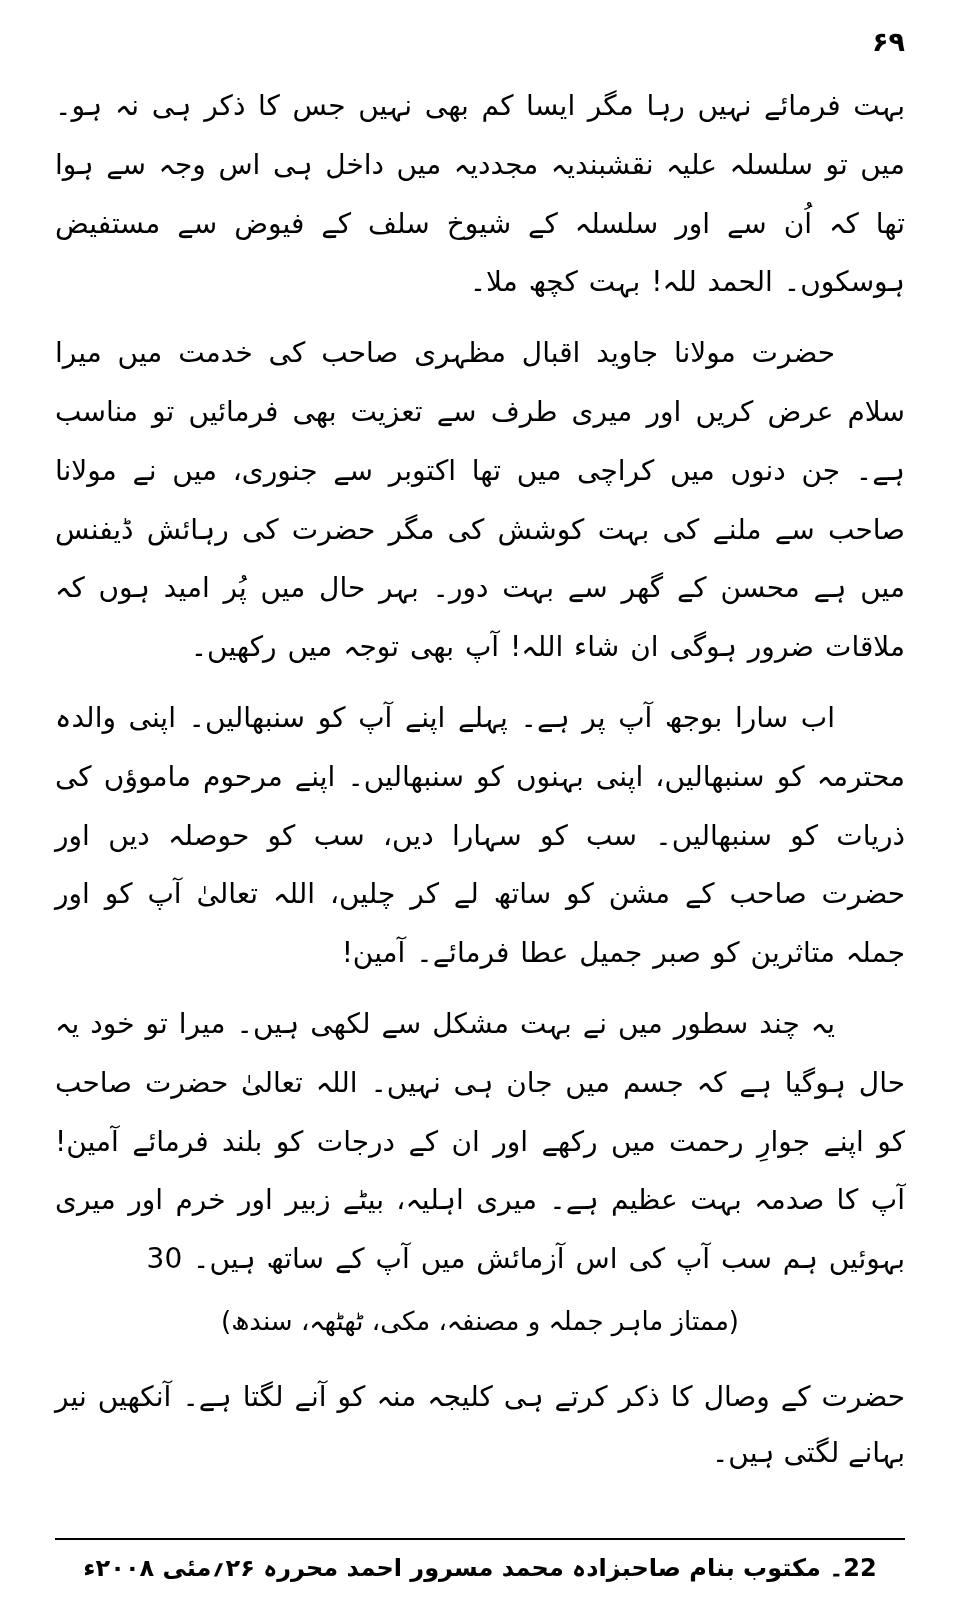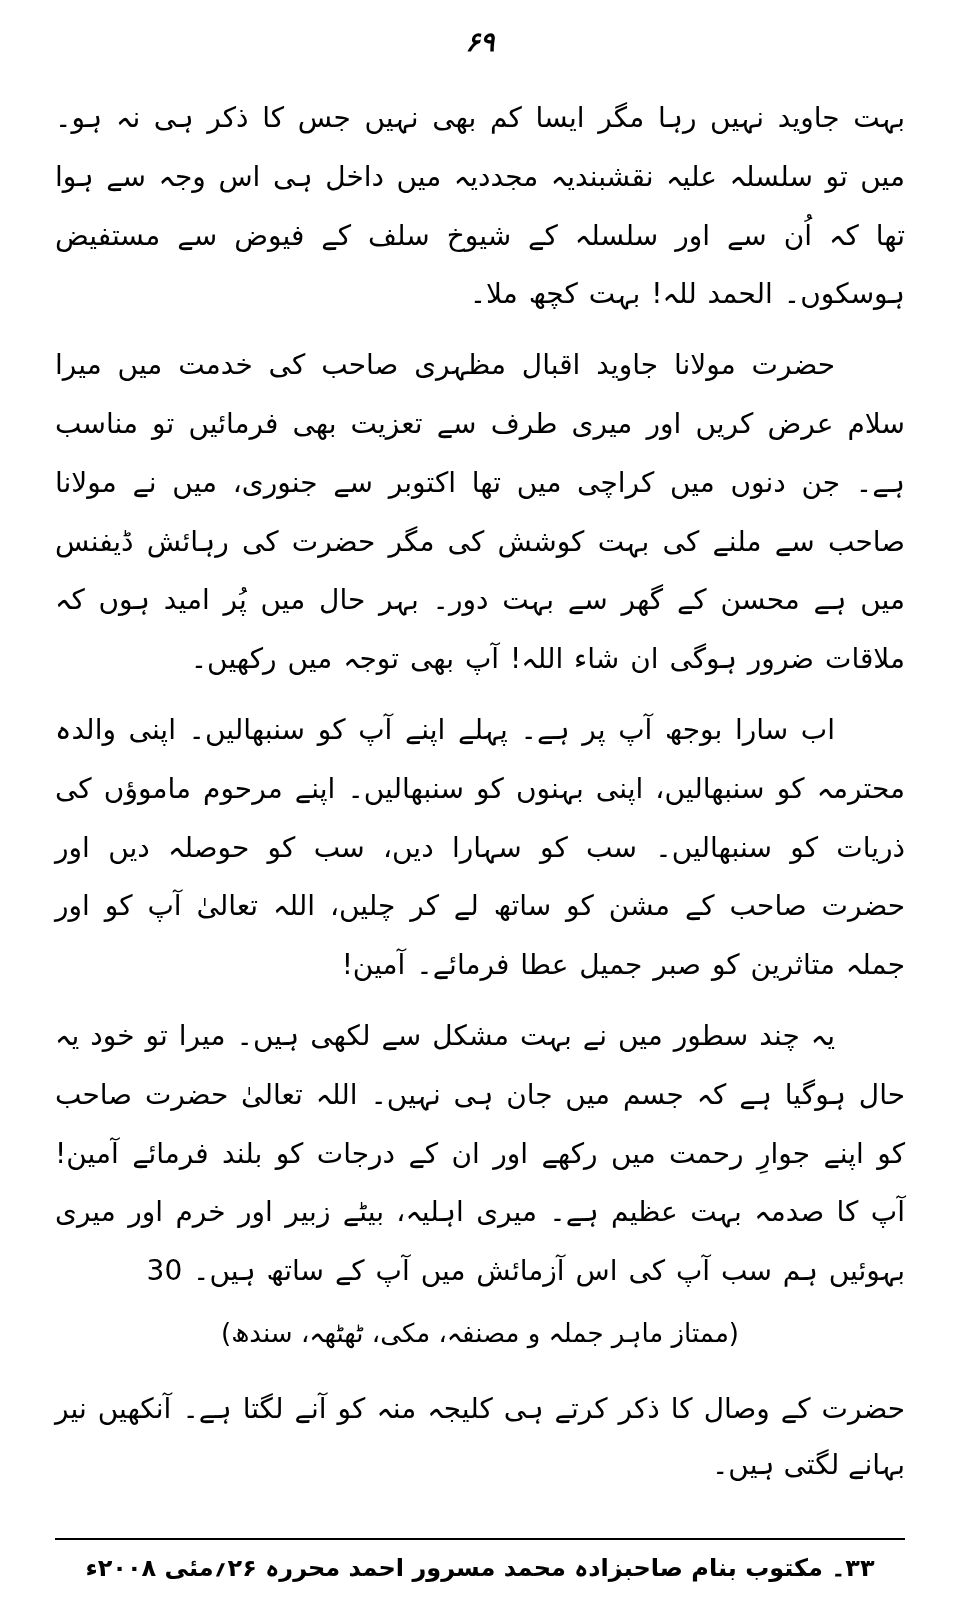--- a/index.html
+++ b/index.html
@@ -12,26 +12,24 @@
     width: 960px;
     height: 1624px;
     box-sizing: border-box;
     padding: 26px 55px 150px 55px;
     background: #ffffff;
     color: #000000;
     font-family: "DejaVu Sans", "Liberation Sans", sans-serif;
     overflow: hidden;
   }
   .page-number {
-    text-align: center;
     font-size: 27px;
     font-weight: bold;
-    margin-bottom: 32px;
+    margin-bottom: 20px;
     direction: rtl;
-    font-style: italic;
   }
   .body-text p {
     direction: rtl;
     unicode-bidi: embed;
     text-align: justify;
     font-size: 28px;
     line-height: 2.1;
     margin: 0 0 12px 0;
     word-spacing: 2px;
   }
@@ -79,29 +77,29 @@
   }
 </style>
 </head>
 <body>
 
 <div class="page">
 
   <div class="page-number">۶۹</div>
 
   <div class="body-text">
-    <p>بہت جاوید نہیں رہا مگر ایسا کم بھی نہیں جس کا ذکر ہی نہ ہو۔ میں تو سلسلہ علیہ نقشبندیہ مجددیہ میں داخل ہی اس وجہ سے ہوا تھا کہ اُن سے اور سلسلہ کے شیوخ سلف کے فیوض سے مستفیض ہوسکوں۔ الحمد للہ! بہت کچھ ملا۔</p>
+    <p>بہت فرمائے نہیں رہا مگر ایسا کم بھی نہیں جس کا ذکر ہی نہ ہو۔ میں تو سلسلہ علیہ نقشبندیہ مجددیہ میں داخل ہی اس وجہ سے ہوا تھا کہ اُن سے اور سلسلہ کے شیوخ سلف کے فیوض سے مستفیض ہوسکوں۔ الحمد للہ! بہت کچھ ملا۔</p>
     <p class="indent">حضرت مولانا جاوید اقبال مظہری صاحب کی خدمت میں میرا سلام عرض کریں اور میری طرف سے تعزیت بھی فرمائیں تو مناسب ہے۔ جن دنوں میں کراچی میں تھا اکتوبر سے جنوری، میں نے مولانا صاحب سے ملنے کی بہت کوشش کی مگر حضرت کی رہائش ڈیفنس میں ہے محسن کے گھر سے بہت دور۔ بہر حال میں پُر امید ہوں کہ ملاقات ضرور ہوگی ان شاء اللہ! آپ بھی توجہ میں رکھیں۔</p>
     <p class="indent">اب سارا بوجھ آپ پر ہے۔ پہلے اپنے آپ کو سنبھالیں۔ اپنی والدہ محترمہ کو سنبھالیں، اپنی بہنوں کو سنبھالیں۔ اپنے مرحوم ماموؤں کی ذریات کو سنبھالیں۔ سب کو سہارا دیں، سب کو حوصلہ دیں اور حضرت صاحب کے مشن کو ساتھ لے کر چلیں، اللہ تعالیٰ آپ کو اور جملہ متاثرین کو صبر جمیل عطا فرمائے۔ آمین!</p>
     <p class="indent">یہ چند سطور میں نے بہت مشکل سے لکھی ہیں۔ میرا تو خود یہ حال ہوگیا ہے کہ جسم میں جان ہی نہیں۔ اللہ تعالیٰ حضرت صاحب کو اپنے جوارِ رحمت میں رکھے اور ان کے درجات کو بلند فرمائے آمین! آپ کا صدمہ بہت عظیم ہے۔ میری اہلیہ، بیٹے زبیر اور خرم اور میری بہوئیں ہم سب آپ کی اس آزمائش میں آپ کے ساتھ ہیں۔ 30</p>
   </div>
 
 
   <div class="section-subheading">(ممتاز ماہر جملہ و مصنفہ، مکی، ٹھٹھہ، سندھ)</div>
 
   <p class="closing-line">حضرت کے وصال کا ذکر کرتے ہی کلیجہ منہ کو آنے لگتا ہے۔ آنکھیں نیر بہانے لگتی ہیں۔</p>
 
   <div class="footer">
     <hr class="footer-divider">
-    <div class="footer-text">۳۳۔ مکتوب بنام صاحبزادہ محمد مسرور احمد محررہ ۲۶؍مئی ۲۰۰۸ء</div>
+    <div class="footer-text">22۔ مکتوب بنام صاحبزادہ محمد مسرور احمد محررہ ۲۶؍مئی ۲۰۰۸ء</div>
   </div>
 
 </div>
 
 </body></html>

